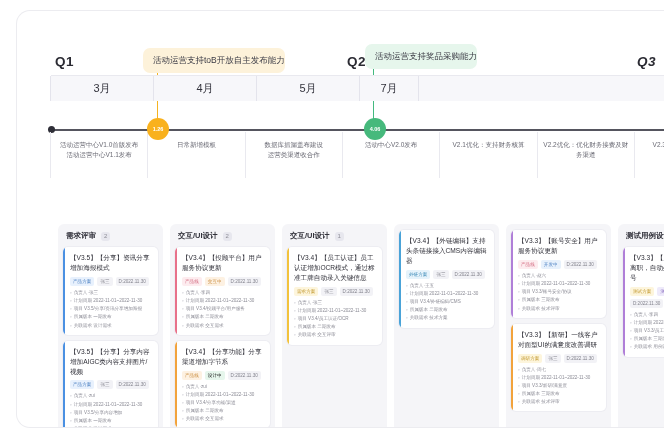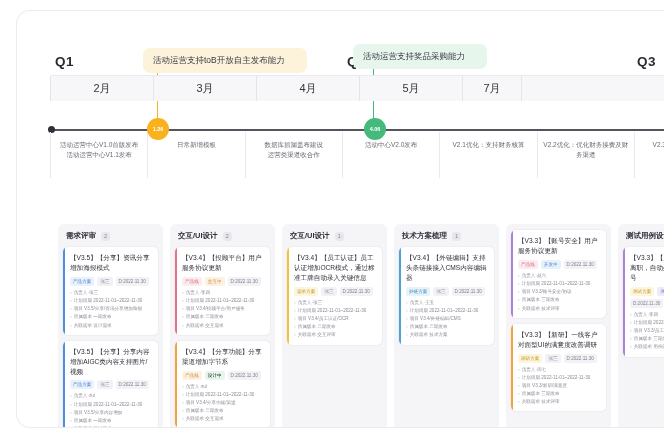--- a/index.html
+++ b/index.html
@@ -24,21 +24,21 @@
     border: 1px solid #ececf0;
     border-right: none;
     overflow: hidden;
   }
 
   
   .timeline { position: absolute; left: 0; top: 0; width: 648px; height: 168px; }
 
   .milestone-bubble {
     position: absolute;
-    padding: 7px 22px 8px 10px;
+    padding: 7px 0 8px 10px;
     border-radius: 7px;
     font-size: 8.5px;
     line-height: 1.2;
     color: #3a3a44;
     white-space: nowrap;
   }
   .milestone-bubble.amber { background: #fdf2da; }
   .milestone-bubble.green { background: #e6f6ec; }
 
   .lead-line { position: absolute; width: 1px; }
@@ -183,30 +183,29 @@
 </head>
 <body>
 
 <div id="app">
   <div class="page-card">
 
     <div class="timeline">
       <div id="quarters">
           <div class="q-label" style="left: 38px; top: 43px;">Q1</div>
           <div class="q-label" style="left: 330px; top: 43px;">Q2</div>
-          <div class="q-label" style="left: 620px; top: 43px;">Q3</div>
+          <div class="q-label" style="left: 620px; top: 43px; font-style: italic;">Q3</div>
         </div>
       <div id="milestones">
           <div class="lead-line amber" style="left: 140px; top: 53px; height: 57px;"></div>
           <div class="milestone-bubble amber" style="left: 126px; top: 37px;">活动运营支持toB开放自主发布能力</div>
           <div class="lead-line green" style="left: 356px; top: 49px; height: 61px;"></div>
-          <div class="milestone-bubble green" style="left: 336px; top: 33px;">活动运营支持奖品采购能力</div>
+          <div class="milestone-bubble green" style="left: 348px; top: 33px;">活动运营支持奖品采购能力</div>
         </div>
       <div class="months-row" id="months">
-          <div class="month-cell" style="width: 104px;">2月</div>
           <div class="month-cell" style="width: 104px;">3月</div>
           <div class="month-cell" style="width: 104px;">4月</div>
           <div class="month-cell" style="width: 104px; text-align: right;">5月</div>
           <div class="month-cell" style="width: 60px;">7月</div>
         </div>
       <div class="axis-line"></div>
       <div class="axis-dot"></div>
       <div class="cells-row" id="cells">
           <div class="cell" style="width: 104px;">
             <div>活动运营中心V1.0首版发布</div>
@@ -407,24 +406,20 @@
                   <span>所属版本 二期发布</span>
                 </div>
                 <div class="meta">
                   <span class="meta-ico">▫</span>
                   <span>关联需求 交互评审</span>
                 </div>
               </div>
             </div>
           </div>
           <div class="column">
-            <div class="col-head">
-              <span class="col-title">技术方案梳理</span>
-              <span class="col-count">1</span>
-            </div>
             <div class="card" style="--accent: #4aa3d8;">
               <div style="position: absolute; left: 0px; top: 0px; bottom: 0px; width: 2px; background: rgb(74, 163, 216);"></div>
               <div class="card-title">【V3.4】【外链编辑】支持头条链接接入CMS内容编辑器</div>
               <div class="tags">
                 <span class="tag" style="background: rgb(230, 243, 251); color: rgb(63, 140, 184);">外链方案</span>
                 <span class="tag" style="background: rgb(242, 242, 246); color: rgb(131, 131, 141);">张三</span>
                 <span class="tag" style="background: rgb(242, 242, 246); color: rgb(131, 131, 141);">D:2022.11.30</span>
               </div>
               <div class="meta-list">
                 <div class="meta">

